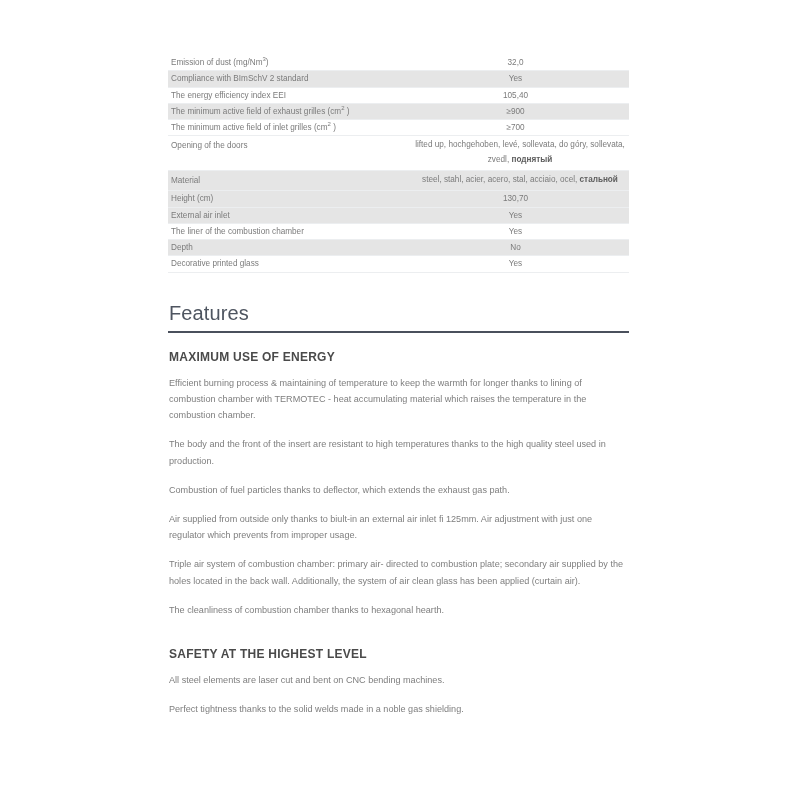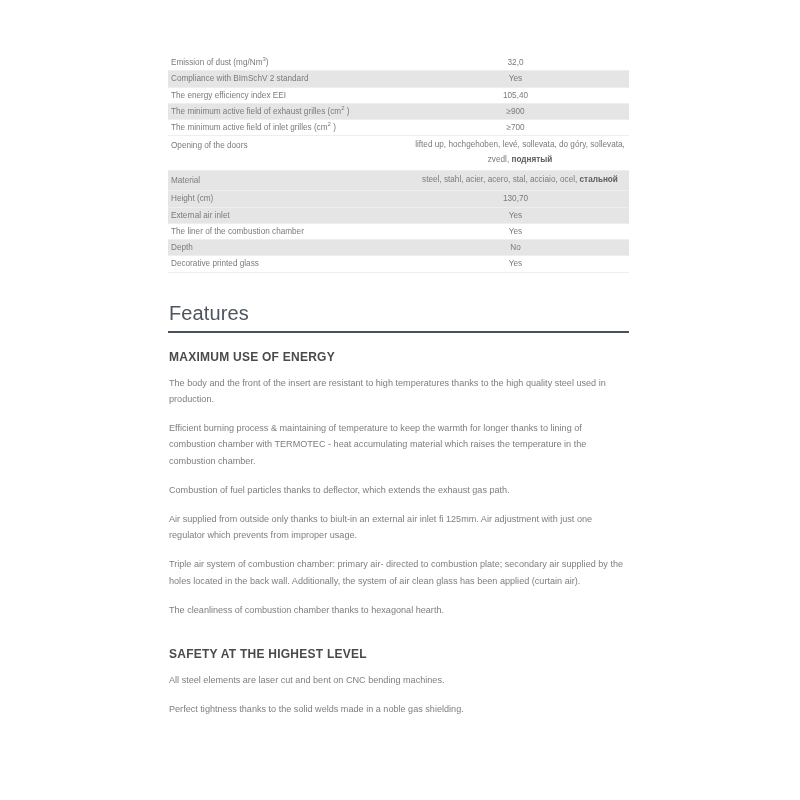--- a/index.html
+++ b/index.html
@@ -187,22 +187,22 @@
             <td class="v">Yes</td>
           </tr>
         </tbody>
     </table>
 
     <div class="features-block">
       <h2 class="features-title">Features</h2>
       <div class="features-rule"></div>
       <div>
           <div class="sec-head">MAXIMUM USE OF ENERGY</div>
+          <p class="body">Efficient burning process &amp; maintaining of temperature to keep the warmth for longer thanks to lining of combustion chamber with TERMOTEC - heat accumulating material which raises the temperature in the combustion chamber.</p>
           <p class="body">The body and the front of the insert are resistant to high temperatures thanks to the high quality steel used in production.</p>
-          <p class="body">Efficient burning process &amp; maintaining of temperature to keep the warmth for longer thanks to lining of combustion chamber with TERMOTEC - heat accumulating material which raises the temperature in the combustion chamber.</p>
           <p class="body">Combustion of fuel particles thanks to deflector, which extends the exhaust gas path.</p>
           <p class="body">Air supplied from outside only thanks to biult-in an external air inlet fi 125mm. Air adjustment with just one regulator which prevents from improper usage.</p>
           <p class="body">Triple air system of combustion chamber: primary air- directed to combustion plate; secondary air supplied by the holes located in the back wall. Additionally, the system of air clean glass has been applied (curtain air).</p>
           <p class="body">The cleanliness of combustion chamber thanks to hexagonal hearth.</p>
           <div class="sec-head second">SAFETY AT THE HIGHEST LEVEL</div>
           <p class="body">All steel elements are laser cut and bent on CNC bending machines.</p>
           <p class="body">Perfect tightness thanks to the solid welds made in a noble gas shielding.</p>
         </div>
     </div>
 

